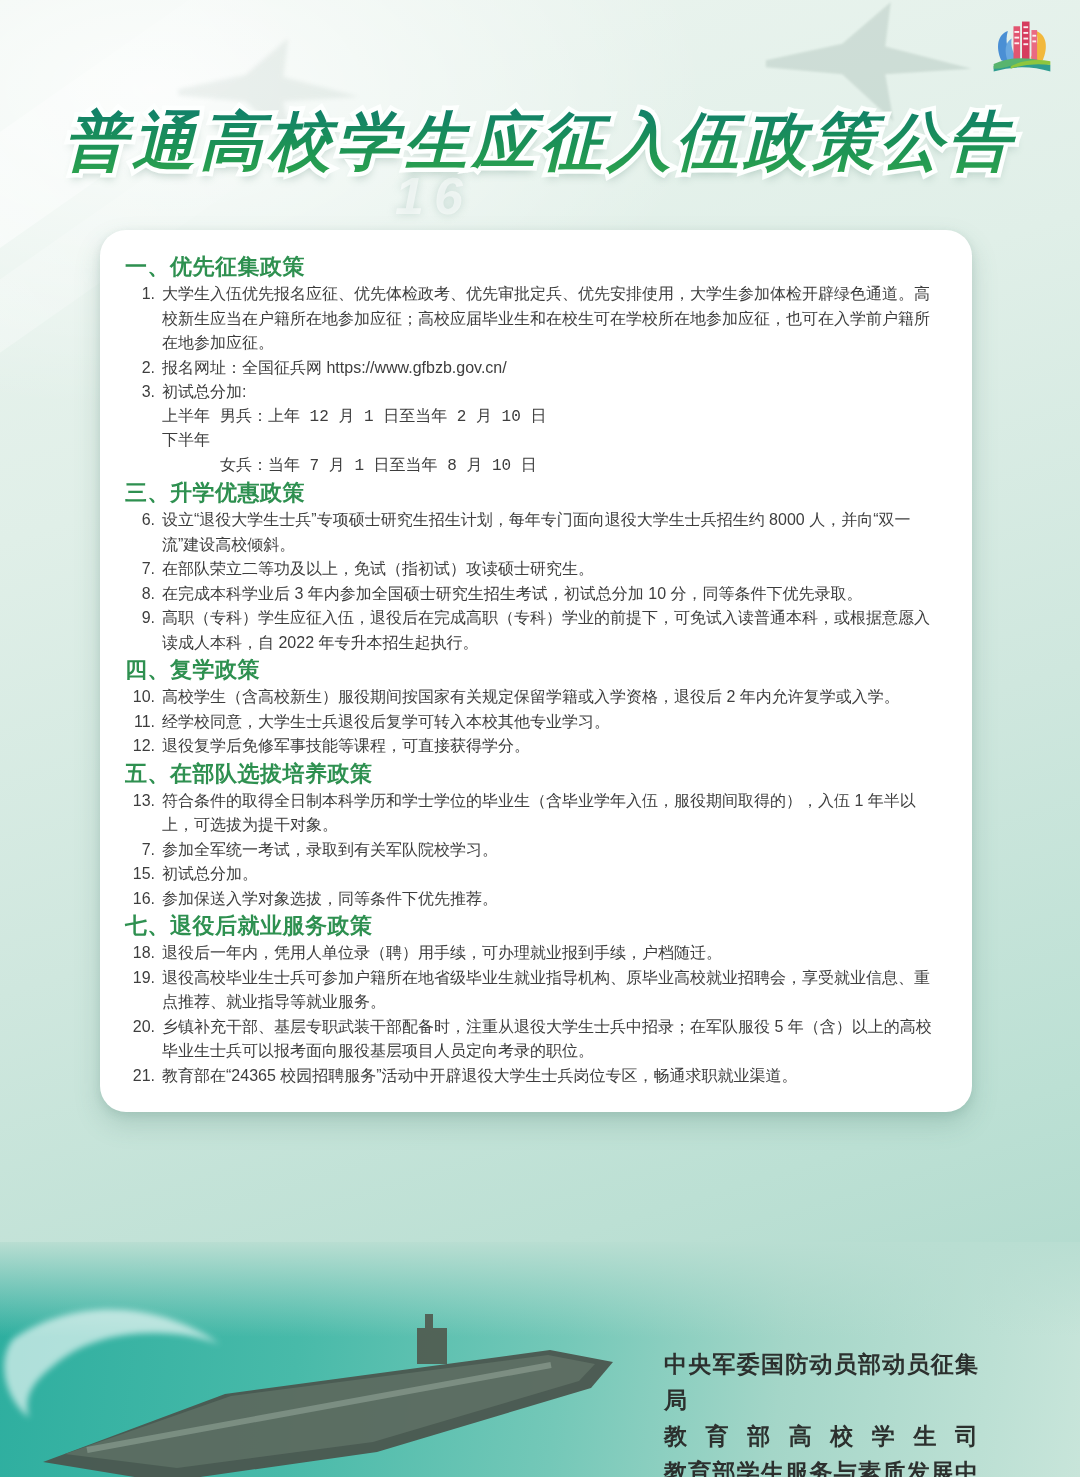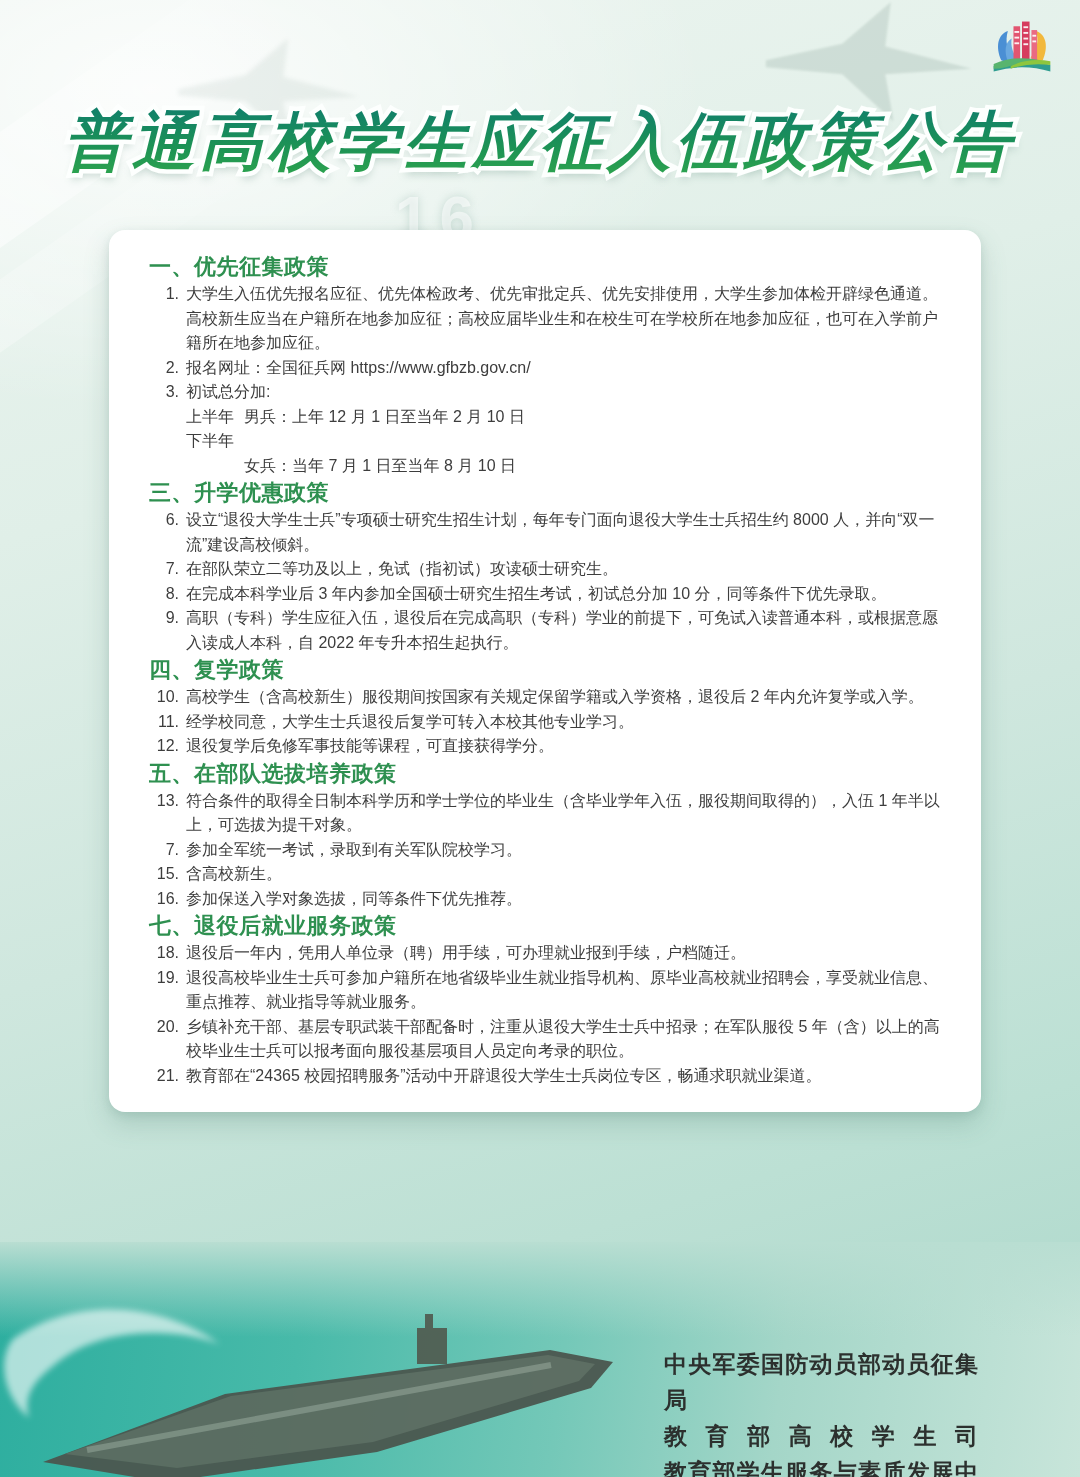--- a/index.html
+++ b/index.html
@@ -12,48 +12,48 @@
       radial-gradient(900px 520px at 14% 6%, rgba(255,255,255,.8), rgba(255,255,255,0) 62%),
       linear-gradient(163deg,#edf5f0 0%,#e0efe8 30%,#cfe7de 55%,#bce0d4 78%,#a9d6c9 100%);}
   .streak{position:absolute;transform:rotate(-35deg);pointer-events:none;}
   .streak-1{left:-90px;top:55px;width:430px;height:95px;
     background:linear-gradient(90deg,rgba(255,255,255,.55),rgba(255,255,255,0));}
   .streak-2{left:-50px;top:195px;width:360px;height:60px;opacity:.6;
     background:linear-gradient(90deg,rgba(255,255,255,.5),rgba(255,255,255,0));}
   .jet{position:absolute;pointer-events:none;}
   .jet-1{right:65px;top:2px;width:290px;height:125px;opacity:.17;filter:blur(1px);}
   .jet-2{left:150px;top:38px;width:240px;height:110px;opacity:.10;filter:blur(2px);}
-  .ghost-number{position:absolute;left:395px;top:182px;font-size:62px;font-weight:bold;
+  .ghost-number{position:absolute;left:395px;top:166px;font-size:52px;font-weight:bold;font-style:italic;
     letter-spacing:10px;color:rgba(255,255,255,.55);text-shadow:0 0 8px rgba(150,185,175,.45);}
 
   .sea{position:absolute;left:0;bottom:0;width:100%;height:235px;
     background:linear-gradient(97deg,#2dae9f 0%,#48baa9 28%,#74c8b8 52%,#a4d6c8 72%,#c8e5da 100%);}
   .sea::before{content:"";position:absolute;top:0;left:0;right:0;height:95px;
     background:linear-gradient(180deg,#b9ded2 0%,rgba(185,222,210,0) 100%);}
   .carrier{position:absolute;left:-15px;bottom:-12px;width:720px;height:245px;opacity:.95;}
 
   
   .logo{position:absolute;top:18px;right:24px;width:68px;height:60px;}
 
   
   .title-wrap{position:absolute;top:102px;left:0;width:100%;display:grid;justify-content:center;font-style:italic;}
   .t-stroke,.t-fill{grid-area:1/1;font-size:63px;line-height:1.25;font-weight:bold;letter-spacing:5px;white-space:nowrap;}
   .t-stroke{color:#ffffff;-webkit-text-stroke:9px #fdfffe;text-shadow:0 6px 9px rgba(100,145,128,.45);}
   .t-fill{background:linear-gradient(180deg,#0f7d6d 0%,#1d9355 58%,#2fa64d 100%);
     -webkit-background-clip:text;background-clip:text;color:transparent;}
 
   
-  .card{position:absolute;left:109px;top:230px;width:872px;box-sizing:border-box;
-    background:#ffffff;border-radius:16px;padding:22px 34px 24px 40px;
+  .card{position:absolute;left:100px;top:230px;width:872px;box-sizing:border-box;
+    background:#ffffff;border-radius:26px;padding:22px 34px 24px 25px;
     box-shadow:0 12px 26px rgba(70,120,105,.22),0 3px 8px rgba(70,120,105,.14);}
   .sec-h{margin:0;color:#2e9050;font-size:22px;line-height:30px;font-weight:bold;letter-spacing:.5px;}
   .item{display:flex;font-size:16px;line-height:24.5px;color:#3d3d3d;}
   .item .num{flex:0 0 30px;text-align:right;margin-right:7px;}
   .item .txt{flex:1;}
-  .srow{display:flex;font-size:16px;line-height:24.5px;color:#3d3d3d;padding-left:37px;}
+  .srow{display:flex;font-size:16px;line-height:24.5px;color:#3d3d3d;padding-left:37px;font-family:Liberation Mono, monospace;}
   .speriod{flex:0 0 58px;}
 
   
   .issuers{position:absolute;top:1346px;left:664px;width:314px;color:#2c302e;font-weight:bold;
     font-size:23px;line-height:36px;}
   .issuer-line{text-align:justify;text-align-last:justify;}
 </style>
 </head>
 <body>
 
@@ -181,21 +181,21 @@
       <div class="item">
         <span class="num">13.</span>
         <span class="txt">符合条件的取得全日制本科学历和学士学位的毕业生（含毕业学年入伍，服役期间取得的），入伍 1 年半以上，可选拔为提干对象。</span>
       </div>
       <div class="item">
         <span class="num">7.</span>
         <span class="txt">参加全军统一考试，录取到有关军队院校学习。</span>
       </div>
       <div class="item">
         <span class="num">15.</span>
-        <span class="txt">含高校新生。</span>
+        <span class="txt">初试总分加。</span>
       </div>
       <div class="item">
         <span class="num">16.</span>
         <span class="txt">参加保送入学对象选拔，同等条件下优先推荐。</span>
       </div>
     </section>
 
 
     <section>
       <h2 class="sec-h">七、退役后就业服务政策</h2>

